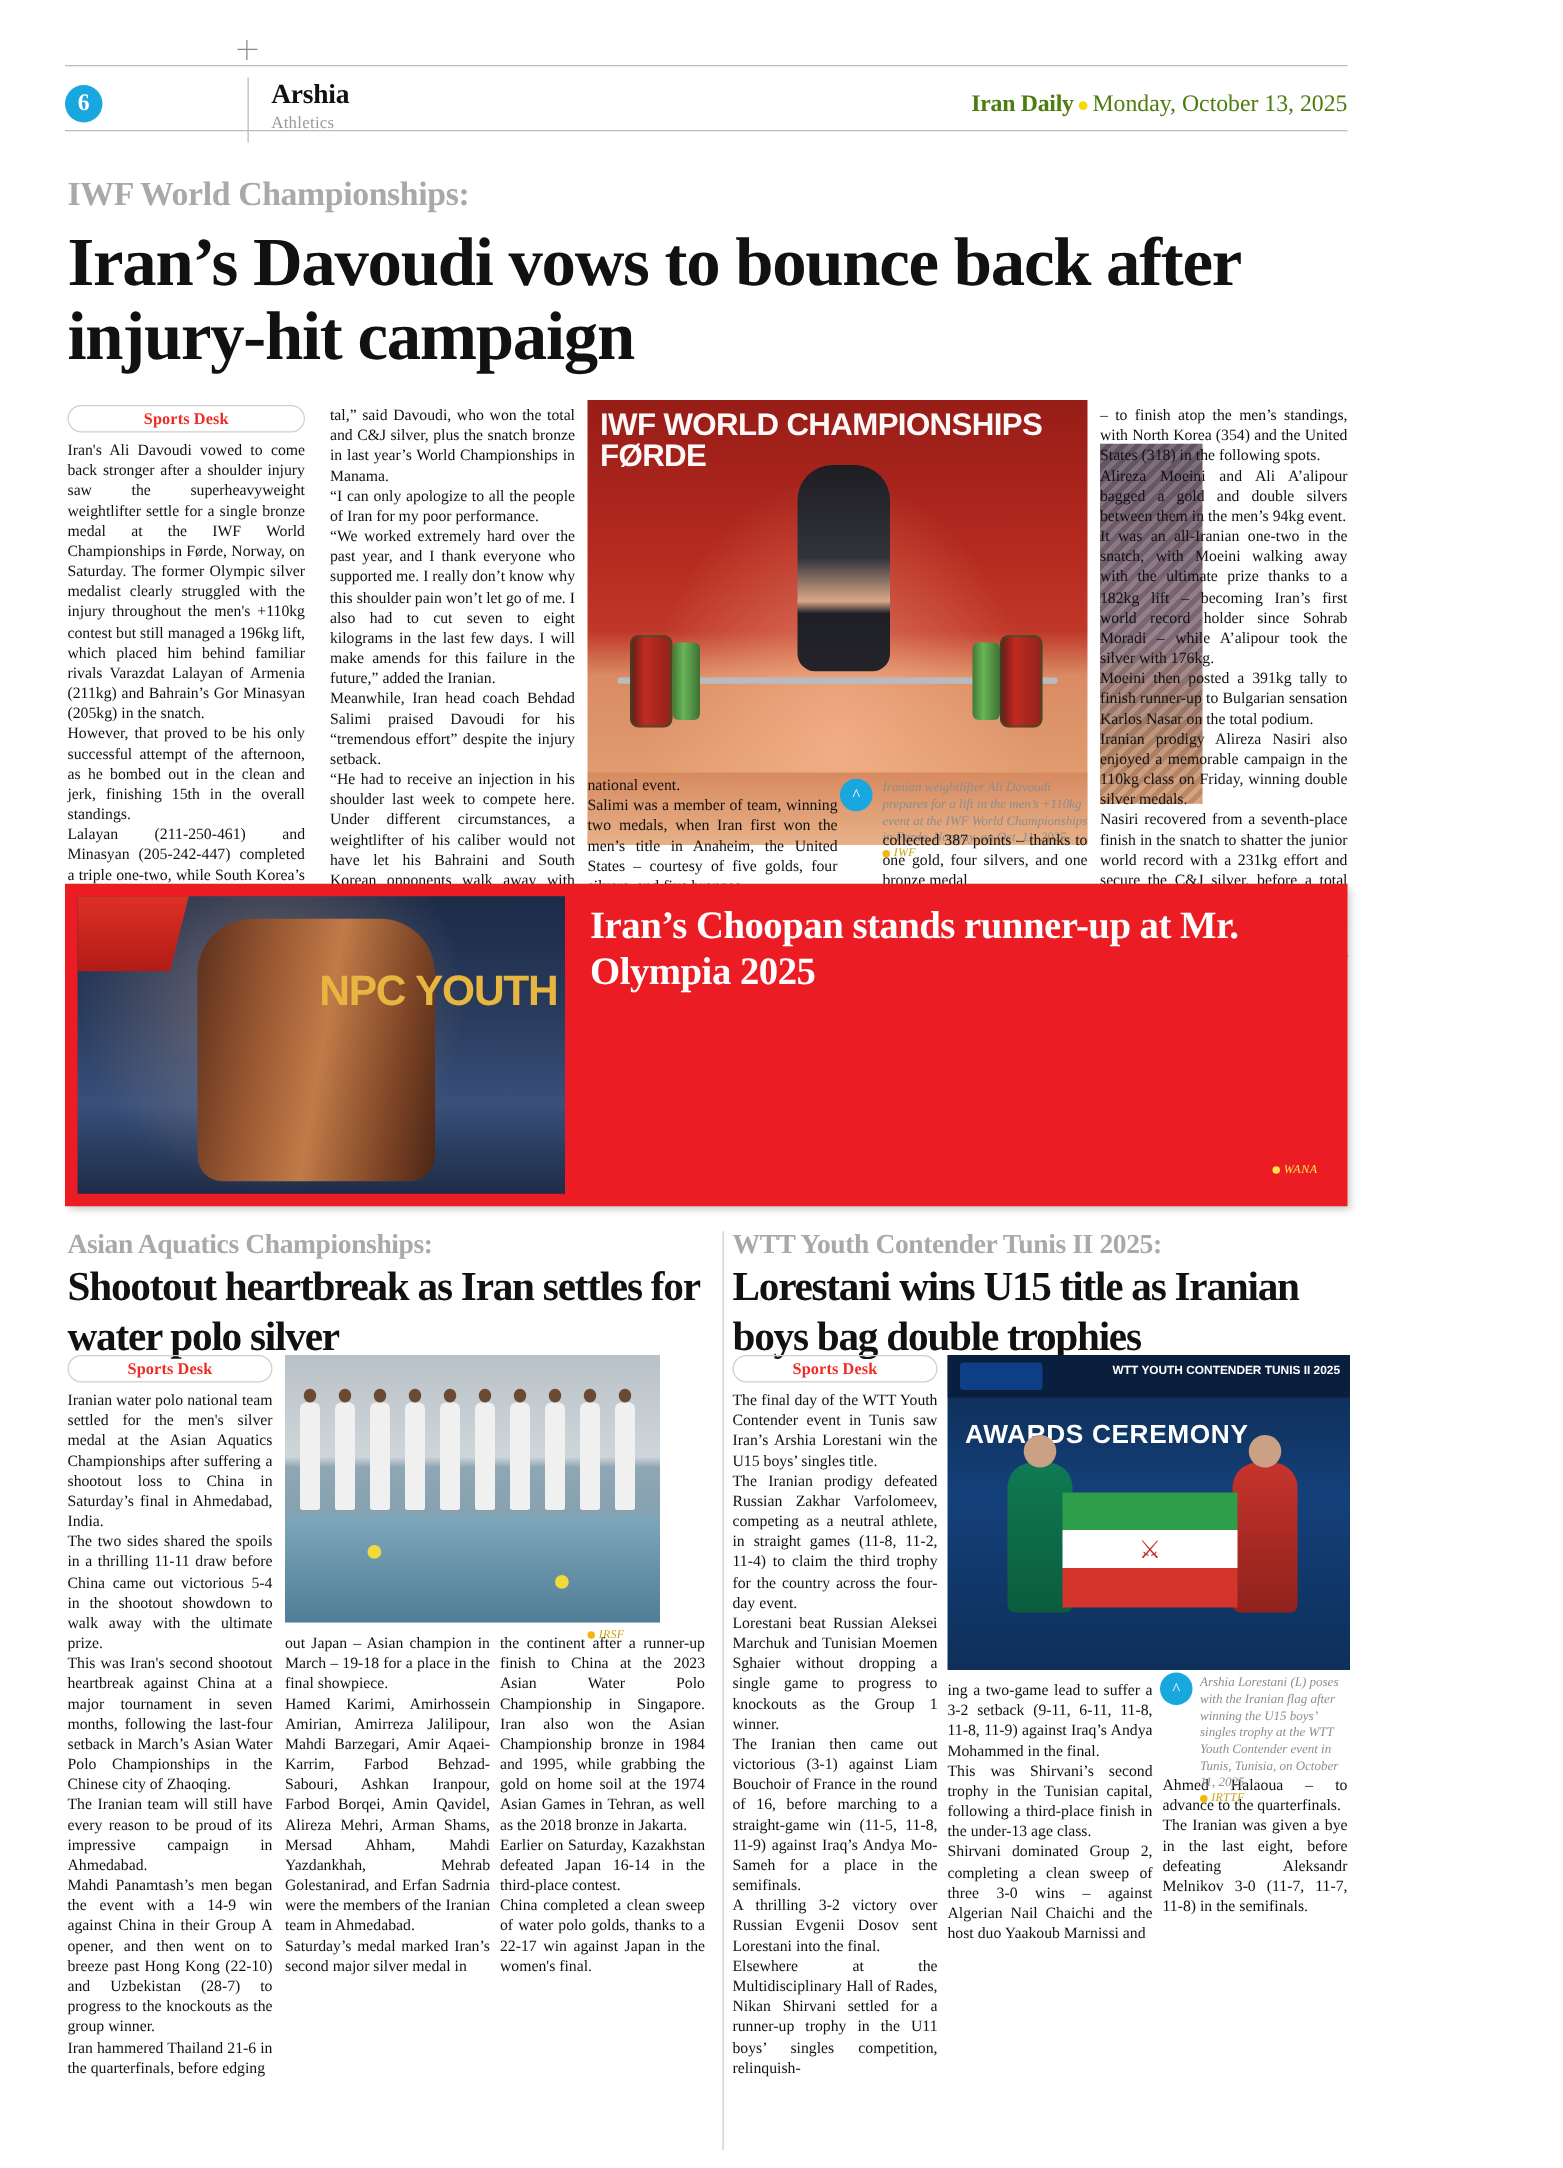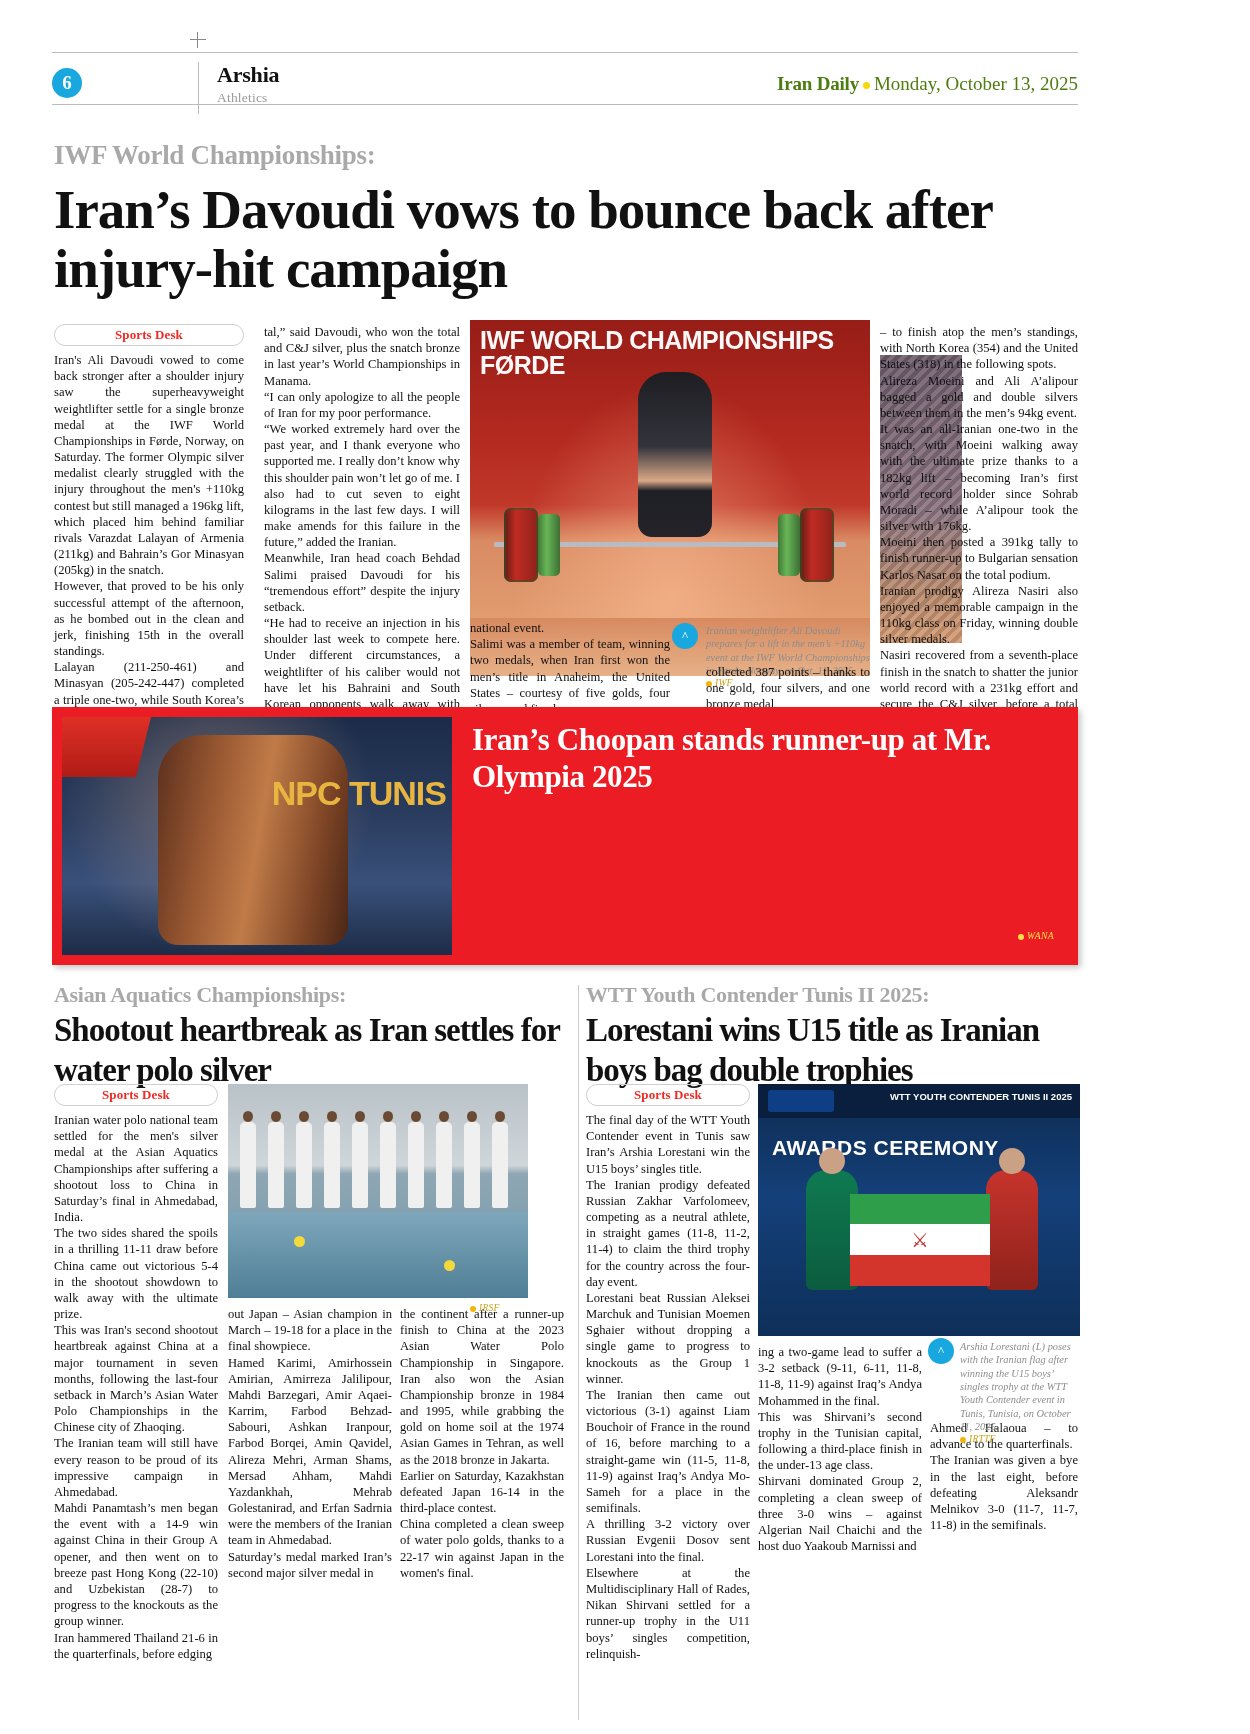--- a/index.html
+++ b/index.html
@@ -285,21 +285,21 @@
 Iranian prodigy Alireza Nasiri also enjoyed a memorable campaign in the 110kg class on Friday, winning double silver medals.
 Nasiri recovered from a seventh-place finish in the snatch to shatter the junior world record with a 231kg effort and secure the C&amp;J silver, before a total tally of 415kg – also a new high in the junior division – saw the 20-year-old Iranian pip former world and Olympic champion Ruslan Nurudinov of Uzbekistan to the runner-up place.</div>
 
   <div class="col" style="left:706px; top:664px; width:0; height:0;"></div>
   <div class="col" id="lead-col3-right-vis" style="position:absolute; left:706px; top:664px; width:164px;">collected 387 points – thanks to one gold, four silvers, and one bronze medal</div>
 
   <div id="red-box">
     <div class="rb-photo">
       <div class="logo-red"></div>
       <div class="body"></div>
-      <div class="npc">NPC TUNIS</div>
+      <div class="npc">NPC YOUTH</div>
     </div>
     <div class="headline" id="rb-headline">Iran’s Choopan stands runner-up at Mr. Olympia 2025</div>
     <div class="desk-pill onred" id="pill-red">Sports Desk</div>
     <div class="rb-col" id="rb-col1" style="white-space: pre-line;">Iranian bodybuilding sensation Hadi Choopan had to settle for his third consecutive runner-up finish in the Men's Open competition at the Mr. Olympia event in Las Vegas, as American Derek Lunsford walked away with his second Sandow Trophy in three years on Saturday.
 Lunsford's stunning victory earned</div>
     <div class="rb-col" id="rb-col2" style="white-space: pre-line;">him $600,000 of prize money, completing his remarkable 2025 campaign that included wins at the Arnold Classic and Pittsburg Pro.
 Choopan received $200,000, while there was a bit of consolation for the ‘Persian Wolf’ as the 2022 winner was voted the People’s Champion at the 61st edition of the event.
 Andrew Jacked stood third, with his fellow Nigerian Samson Dauda – last</div>
     <div class="rb-col" id="rb-col3" style="white-space: pre-line;">year’s winner – and Martin Fitzwater in the fourth and fifth spots respectively.
 Nick Walker, Brandon Curry, Tonio Burton completed the top eight in the Men’s Open competition.

